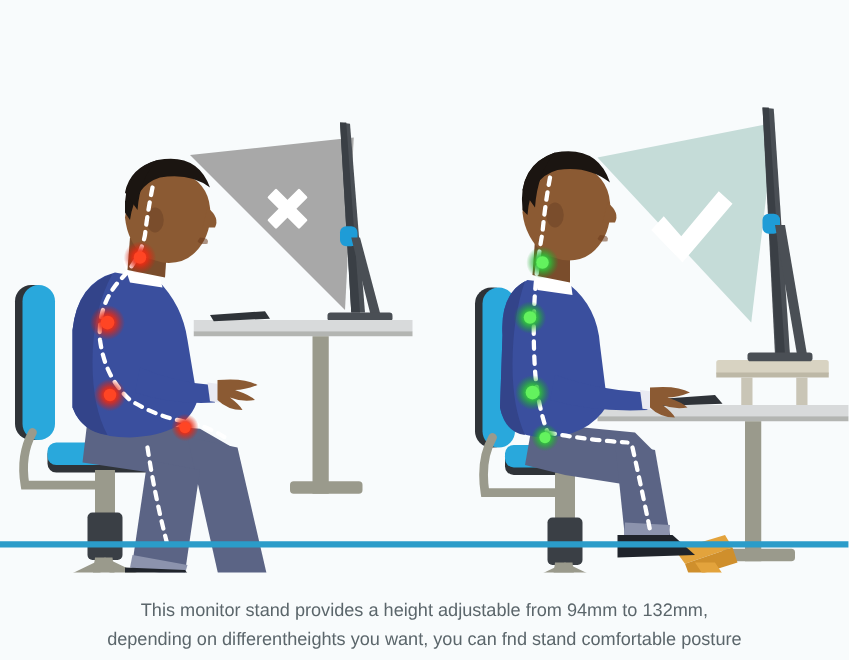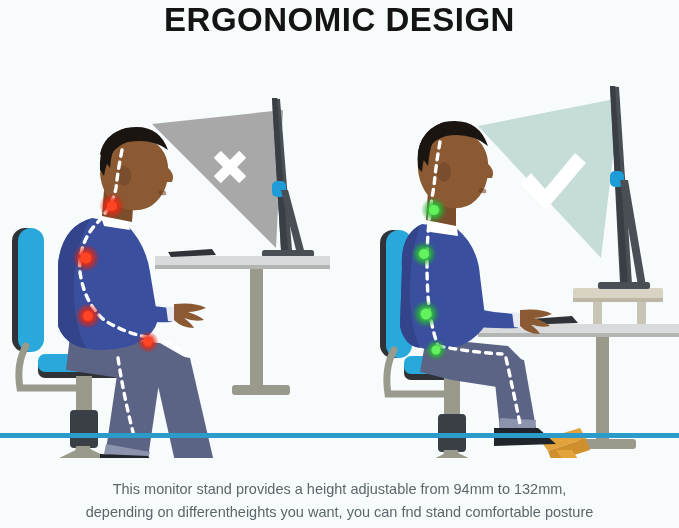--- a/index.html
+++ b/index.html
@@ -38,21 +38,20 @@
     line-height:23px;
     font-family:"Liberation Sans", sans-serif;
   }
   .caption div{white-space:nowrap;}
 </style>
 </head>
 <body>
 
 <div class="poster">
 
-  <div class="title">ERGONOMIC DESIGN</div>
 
   <div class="scene">
   <svg class="svg-scene" width="679" height="400" viewBox="0 0 679 400" xmlns="http://www.w3.org/2000/svg">
     <defs>
       <radialGradient id="redGlow" cx="50%" cy="50%" r="50%">
         <stop offset="0%" stop-color="#ff3b1e" stop-opacity="1"></stop>
         <stop offset="45%" stop-color="#ec2a12" stop-opacity="0.85"></stop>
         <stop offset="100%" stop-color="#d81d0a" stop-opacity="0"></stop>
       </radialGradient>
       <radialGradient id="greenGlow" cx="50%" cy="50%" r="50%">

